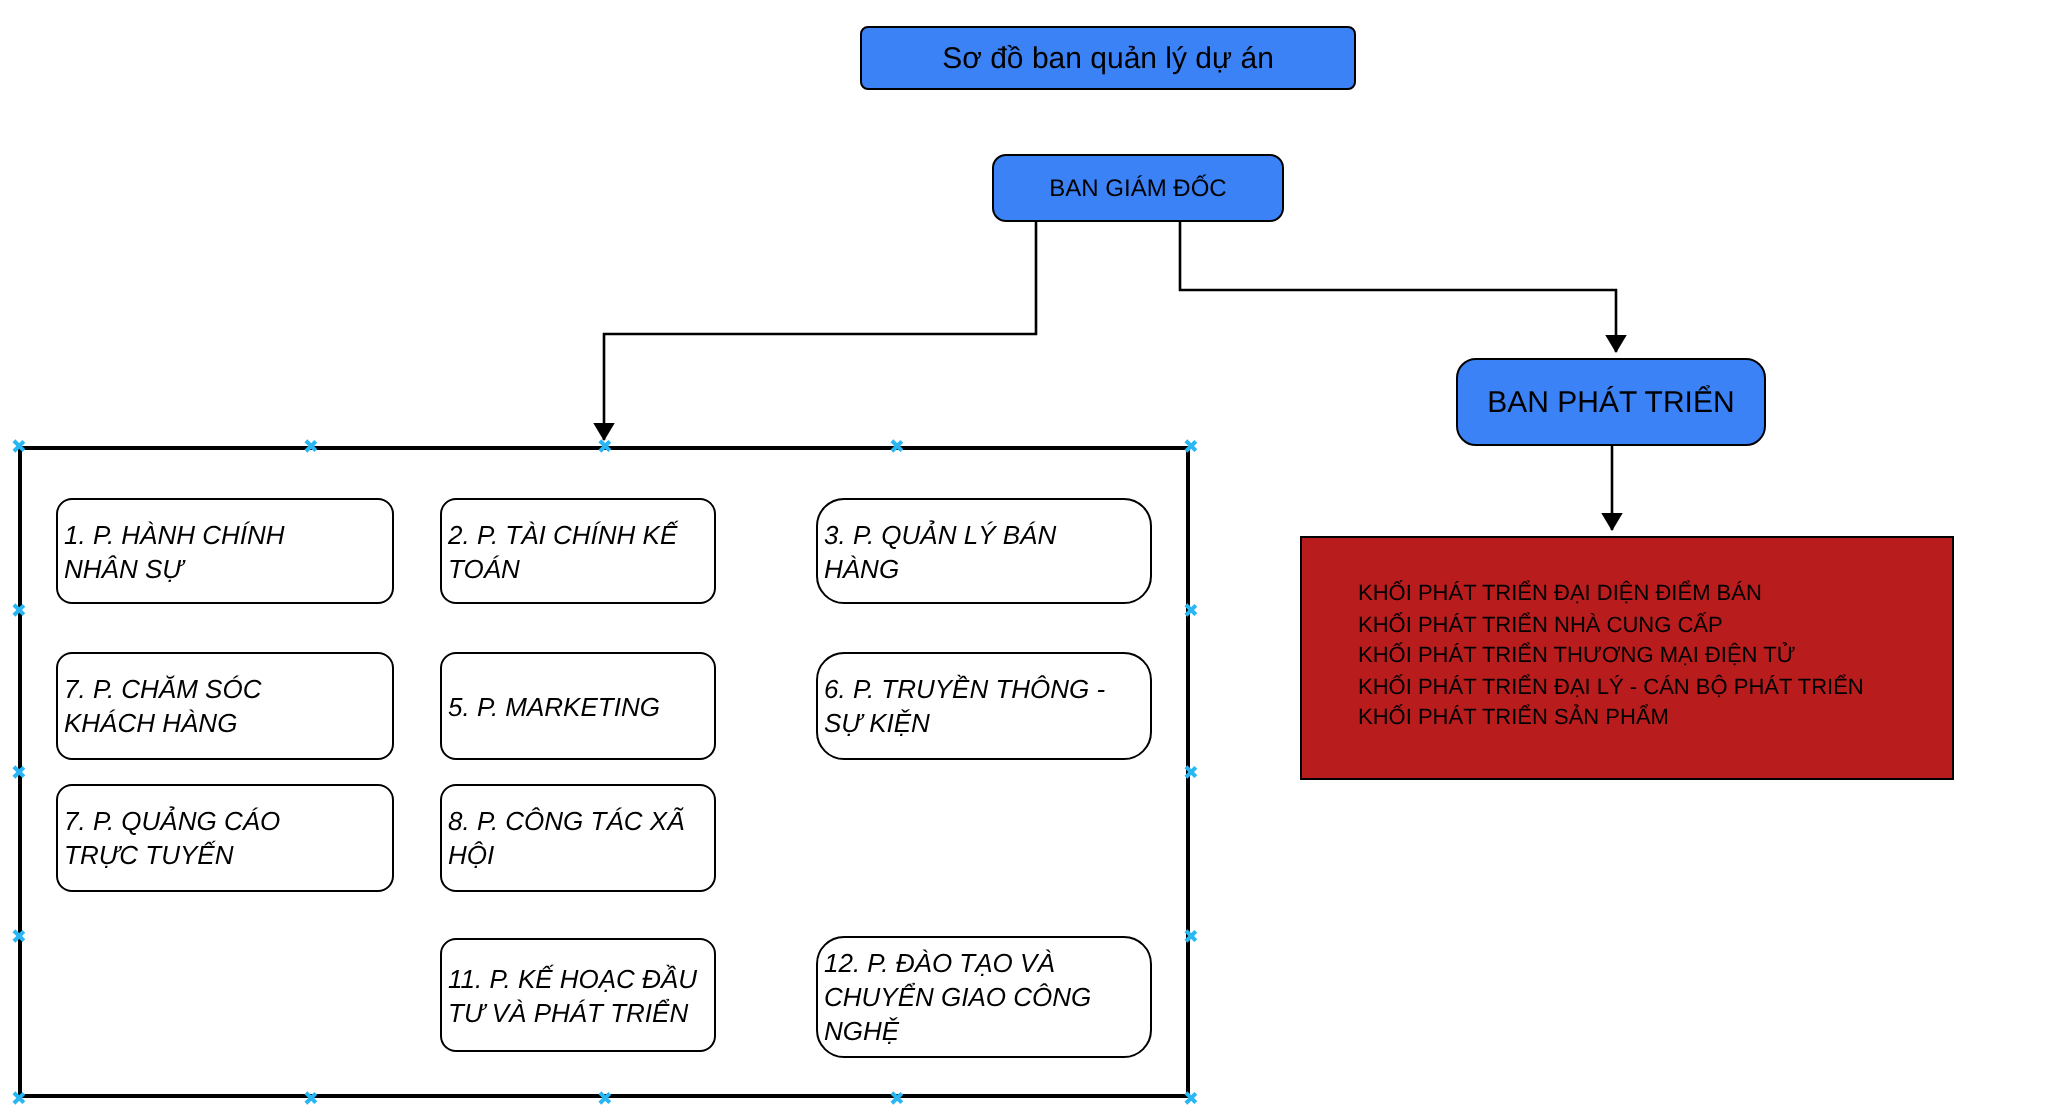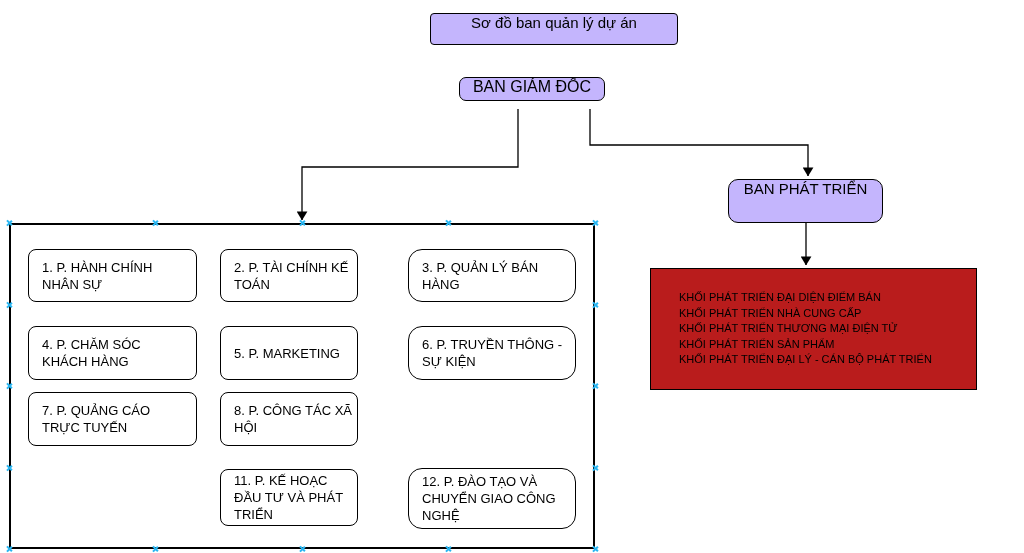--- a/index.html
+++ b/index.html
@@ -6,47 +6,47 @@
   body{
     position:relative;
     width:1024px;height:553px;
     background:#ffffff;
     font-family:"Liberation Sans",sans-serif;
     color:#000;
     overflow:hidden;
   }
   .node{
     position:absolute;
-    background:#c4b5fd;
+    background:#3b82f6;
     border:1.5px solid #000;
     box-sizing:border-box;
-    display:flex;justify-content:center;
+    display:flex;align-items:center;justify-content:center;
     text-align:center;
   }
   #titleNode{left:430px;top:13px;width:248px;height:32px;border-radius:4px;font-size:15px;}
-  #directorNode{left:459px;top:77px;width:146px;height:24px;border-radius:7px;font-size:16px;}
+  #directorNode{left:496px;top:77px;width:146px;height:34px;border-radius:7px;font-size:12px;}
   #devNode{left:728px;top:179px;width:155px;height:44px;border-radius:10px;font-size:15px;}
   #unitsNode{
     position:absolute;left:650px;top:268px;width:327px;height:122px;
     background:#b91c1c;border:1.5px solid #000;box-sizing:border-box;
     display:flex;flex-direction:column;justify-content:center;align-items:flex-start;
     padding-left:28px;font-size:11px;line-height:15.5px;white-space:nowrap;
   }
   #deptGroup{
     position:absolute;left:9px;top:223px;width:586px;height:326px;
     background:#fff;border:2px solid #000;box-sizing:border-box;
   }
   .dept{
     position:absolute;
     background:#fff;border:1.5px solid #000;border-radius:8px;
     box-sizing:border-box;
     display:flex;align-items:center;
     font-size:13px;line-height:17px;
   }
-  .dept > span{display:block;width:141px;margin-left:13px;}
+  .dept > span{display:block;width:141px;margin-left:3px;font-style:italic;}
   .c0{left:17px;width:169px;}
   .c1{left:209px;width:138px;}
   .c2{left:397px;width:168px;border-radius:14px;}
   .r0{top:24px;height:53px;}
   .r1{top:101px;height:54px;}
   .r2{top:167px;height:54px;}
   .r3{top:244px;height:57px;}
   .dept.tall{top:243px;height:61px;}
   #edges{position:absolute;left:0;top:0;pointer-events:none;}
   .cp{position:absolute;width:7px;height:7px;transform:translate(-5.5px,-5.5px);pointer-events:auto;}
@@ -80,36 +80,36 @@
 </div>
 
 <div class="node" id="devNode">
   <span>BAN PHÁT TRIỂN</span>
 </div>
 
 <div id="unitsNode">
   <span>KHỐI PHÁT TRIỂN ĐẠI DIỆN ĐIỂM BÁN</span>
   <span>KHỐI PHÁT TRIỂN NHÀ CUNG CẤP</span>
   <span>KHỐI PHÁT TRIỂN THƯƠNG MẠI ĐIỆN TỬ</span>
+  <span>KHỐI PHÁT TRIỂN ĐẠI LÝ - CÁN BỘ PHÁT TRIỂN</span>
   <span>KHỐI PHÁT TRIỂN SẢN PHẨM</span>
-  <span>KHỐI PHÁT TRIỂN ĐẠI LÝ - CÁN BỘ PHÁT TRIỂN</span>
 </div>
 
 <div id="deptGroup" style="--handle: #29b6f2;">
   <div class="dept c0 r0">
       <span>1. P. HÀNH CHÍNH NHÂN SỰ</span>
     </div>
   <div class="dept c1 r0">
       <span>2. P. TÀI CHÍNH KẾ TOÁN</span>
     </div>
   <div class="dept c2 r0">
       <span>3. P. QUẢN LÝ BÁN HÀNG</span>
     </div>
   <div class="dept c0 r1">
-      <span>4. P. CHĂM SÓC KHÁCH HÀNG</span>
+      <span>7. P. CHĂM SÓC KHÁCH HÀNG</span>
     </div>
   <div class="dept c1 r1">
       <span>5. P. MARKETING</span>
     </div>
   <div class="dept c2 r1">
       <span>6. P. TRUYỀN THÔNG - SỰ KIỆN</span>
     </div>
   <div class="dept c0 r2">
       <span>7. P. QUẢNG CÁO TRỰC TUYẾN</span>
     </div>

